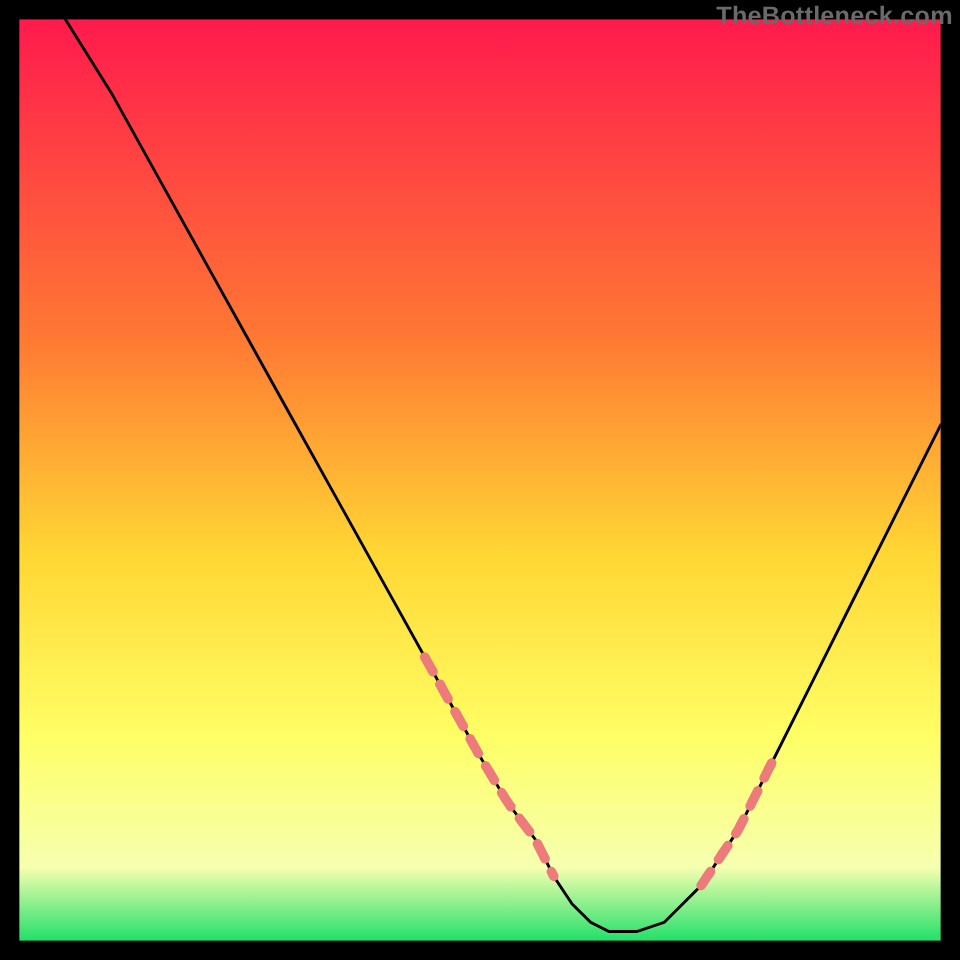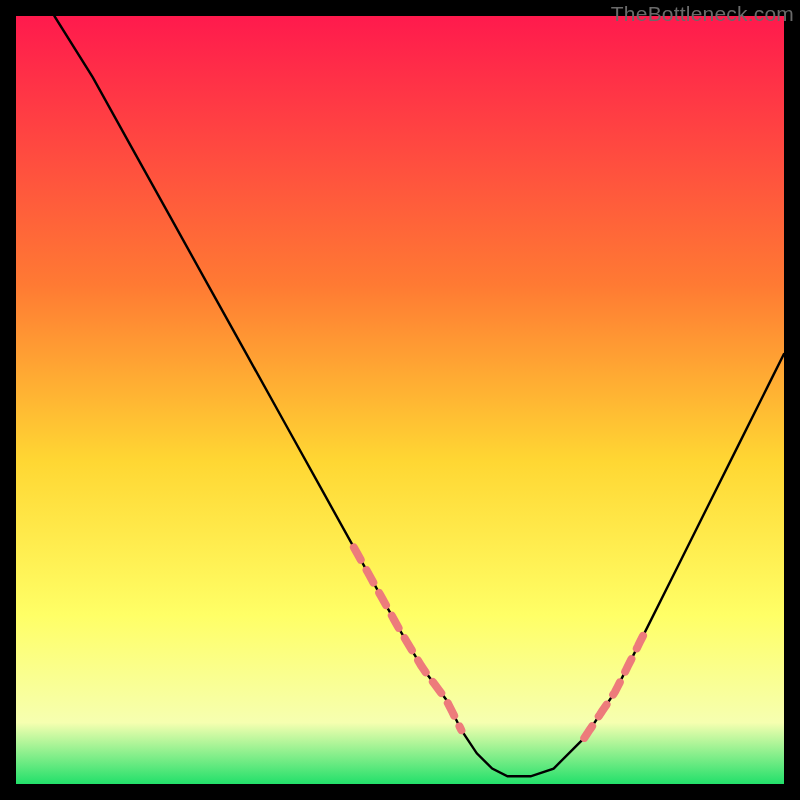--- a/index.html
+++ b/index.html
@@ -26,21 +26,21 @@
     top: 0;
     width: 768px;
     height: 768px;
   }
   .watermark {
     position: absolute;
     top: 2px;
     right: 6px;
     color: #6a6a6a;
     font-size: 21px;
-    font-weight: 400;
+    font-weight: 700;
     letter-spacing: 0.2px;
   }
 </style>
 </head>
 <body>
 
 <div class="frame">
   <svg class="plot-area" viewBox="0 0 768 768">
     <defs>
       <linearGradient id="bgGrad" x1="0" y1="0" x2="0" y2="1">

